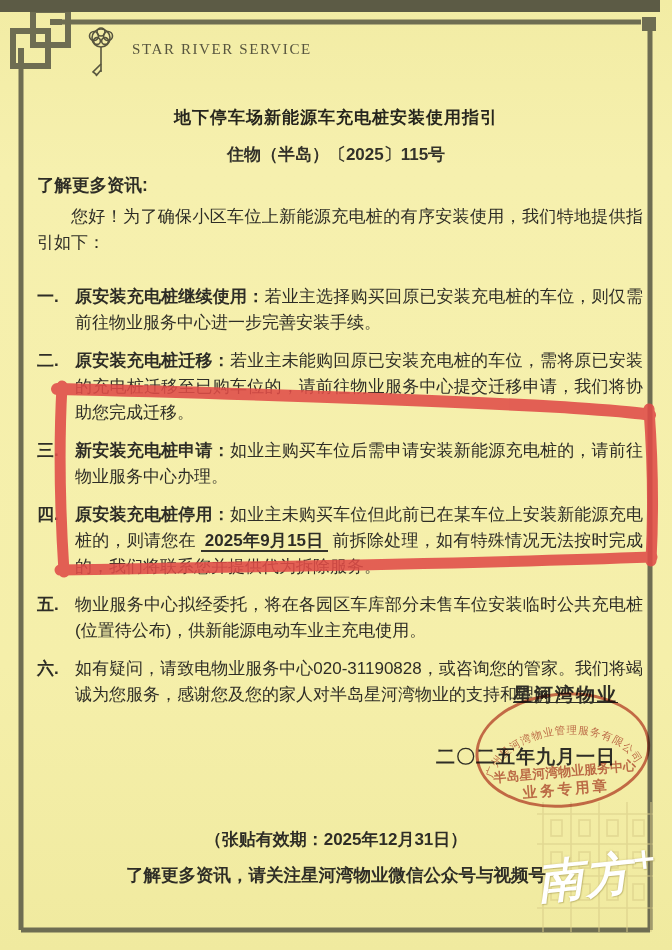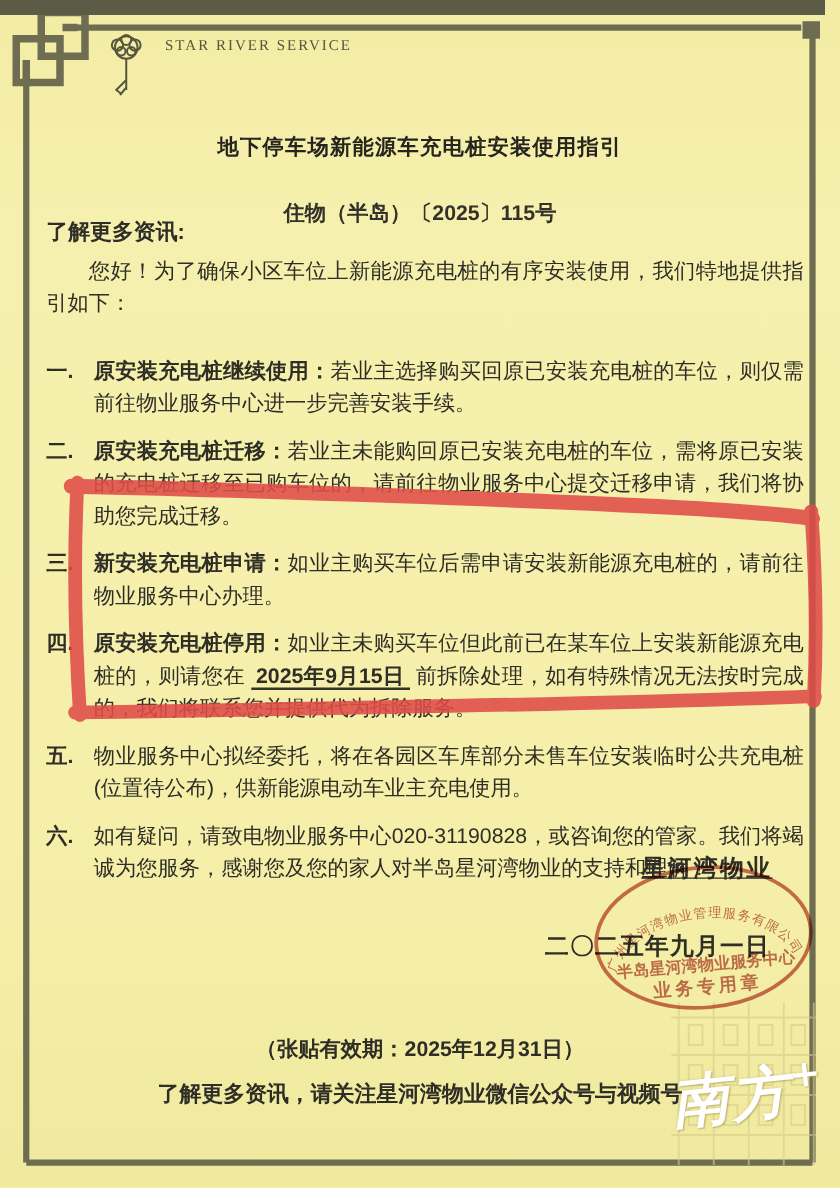--- a/index.html
+++ b/index.html
@@ -20,29 +20,29 @@
   }
   .frame{position:absolute;left:0;top:0;z-index:1;}
   .brand-header{position:absolute;left:84px;top:26px;display:flex;align-items:flex-start;z-index:3;}
   .logo-icon{width:34px;height:54px;margin-right:14px;}
   .org-cn{
     font-size:16px;letter-spacing:10px;color:#57553e;font-weight:600;
     margin-top:12px;white-space:nowrap;
   }
   .org-en{
     font-family:"Liberation Serif","DejaVu Serif",serif;
-    font-size:12px;letter-spacing:1.6px;color:#57553e;margin-top:3px;white-space:nowrap;
+    font-size:15px;letter-spacing:1.6px;color:#57553e;margin-top:15px;white-space:nowrap;
   }
   .doc-title{
     position:absolute;left:20px;right:20px;top:106px;text-align:center;
     font-size:17px;font-weight:800;color:#26251d;letter-spacing:1px;z-index:3;
   }
   .doc-number{
     position:absolute;left:20px;right:20px;top:143px;text-align:center;
-    font-size:17px;font-weight:600;color:#33322a;z-index:3;margin-top:16px;
+    font-size:17px;font-weight:600;color:#33322a;z-index:3;
   }
   .doc-body{
     position:absolute;left:37px;width:606px;top:172px;z-index:3;
     font-size:17px;line-height:26px;color:#2e2d26;font-weight:500;
     text-align:justify;
   }
   .salutation{font-weight:800;font-size:17.5px;}
   .intro{margin:6px 0 28px 0;text-indent:2em;}
   .item{display:flex;margin-top:12px;}
   .item .num{flex:0 0 38px;font-weight:600;}

